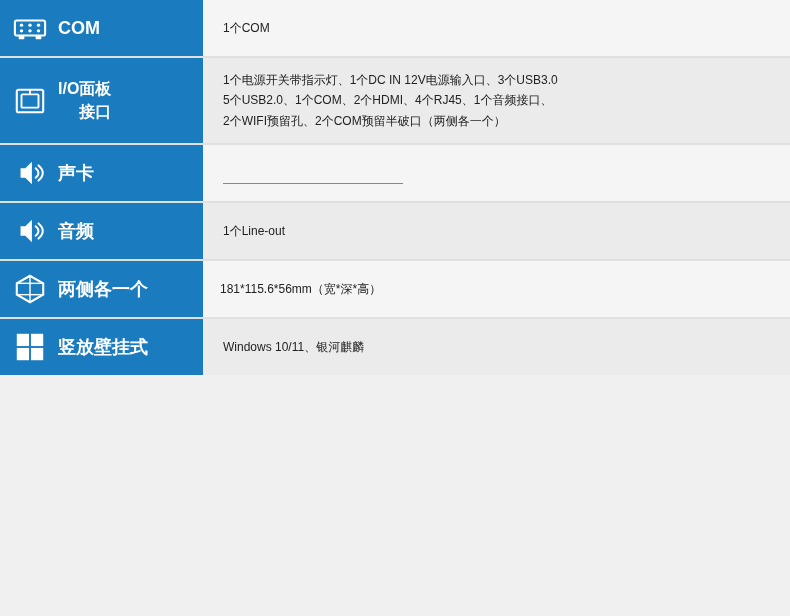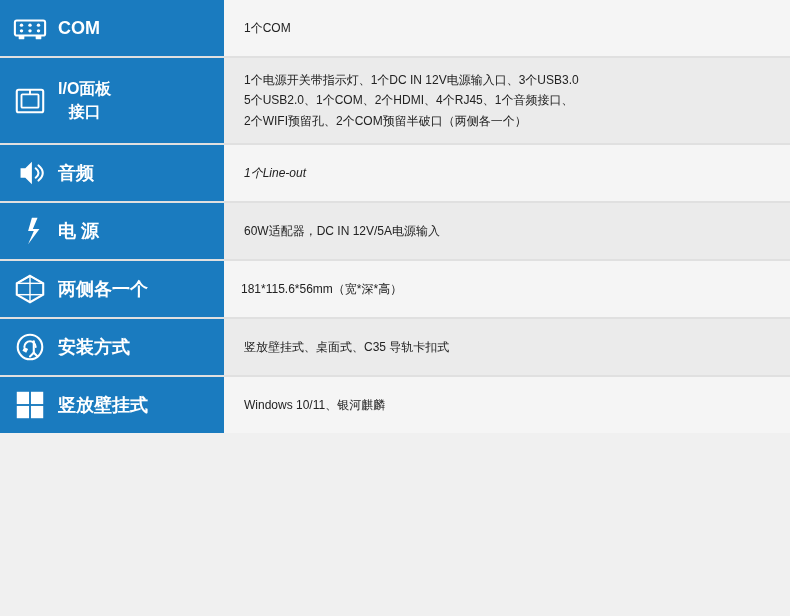--- a/index.html
+++ b/index.html
@@ -14,41 +14,41 @@
       border-collapse: collapse;
     }
     .table tr {
       border-bottom: 2px solid #e0e0e0;
     }
     .table tr:last-child {
       border-bottom: none;
     }
     td.label-td {
       background: #1a7bbf;
-      width: 224px;
+      width: 203px;
       padding: 10px 12px;
       vertical-align: middle;
     }
     .label-inner {
       display: flex;
       align-items: center;
       gap: 10px;
     }
     .label-text {
       color: #fff;
       font-size: 18px;
       font-weight: bold;
       white-space: nowrap;
     }
     .label-text-small {
       color: #fff;
       font-size: 16px;
       font-weight: bold;
       line-height: 1.4;
-      text-align: center;
+      text-align: right;
     }
     .value-td {
       background: #f5f5f5;
       padding: 12px 20px;
       font-size: 12px;
       color: #222;
       vertical-align: middle;
       line-height: 1.7;
     }
     
@@ -119,37 +119,39 @@
       <tr>
         <td class="label-td">
           <div class="label-inner">
             <div class="icon-box">
               <svg viewBox="0 0 36 36" width="34" height="34" xmlns="http://www.w3.org/2000/svg">
         <path d="M8 13h5l7-7v24l-7-7H8V13z" fill="white"></path>
         <path d="M24 13c2 1.5 3 3 3 5s-1 3.5-3 5" stroke="white" stroke-width="2.2" fill="none" stroke-linecap="round"></path>
         <path d="M27 10c3 2.5 4.5 5 4.5 8s-1.5 5.5-4.5 8" stroke="white" stroke-width="2.2" fill="none" stroke-linecap="round"></path>
       </svg>
             </div>
-            <span class="label-text">音频</span>
+            <span class="label-text">声卡</span>
           </div>
         </td>
-        <td class="value-td" style="white-space: pre-line; font-style: italic;">1个Line-out</td>
+        <td class="value-td"><span class="underline-val">&nbsp;</span></td>
       </tr>
       <tr>
         <td class="label-td">
           <div class="label-inner">
             <div class="icon-box">
               <svg viewBox="0 0 36 36" width="34" height="34" xmlns="http://www.w3.org/2000/svg">
-        <path d="M20 4l-4 14h6l-6 14 12-16h-7l5-12z" fill="white"></path>
+        <path d="M8 13h5l7-7v24l-7-7H8V13z" fill="white"></path>
+        <path d="M24 13c2 1.5 3 3 3 5s-1 3.5-3 5" stroke="white" stroke-width="2.2" fill="none" stroke-linecap="round"></path>
+        <path d="M27 10c3 2.5 4.5 5 4.5 8s-1.5 5.5-4.5 8" stroke="white" stroke-width="2.2" fill="none" stroke-linecap="round"></path>
       </svg>
             </div>
-            <span class="label-text">电 源</span>
+            <span class="label-text">音频</span>
           </div>
         </td>
-        <td class="value-td" style="white-space: pre-line;">60W适配器，DC IN 12V/5A电源输入</td>
+        <td class="value-td" style="white-space: pre-line;">1个Line-out</td>
       </tr>
       <tr>
         <td class="label-td">
           <div class="label-inner">
             <div class="icon-box">
               <svg viewBox="0 0 36 36" width="34" height="34" xmlns="http://www.w3.org/2000/svg">
         <path d="M18 4L32 12V24L18 32L4 24V12L18 4Z" stroke="white" stroke-width="2.2" fill="none"></path>
         <path d="M18 4L18 32" stroke="white" stroke-width="1.5"></path>
         <path d="M4 12L32 12" stroke="white" stroke-width="1.5"></path>
         <path d="M4 24L32 24" stroke="white" stroke-width="1.5"></path>
@@ -160,38 +162,20 @@
             <span class="label-text">两侧各一个</span>
           </div>
         </td>
         <td class="value-td" style="white-space: pre-line; padding-left: 17px;">181*115.6*56mm（宽*深*高）</td>
       </tr>
       <tr>
         <td class="label-td">
           <div class="label-inner">
             <div class="icon-box">
               <svg viewBox="0 0 36 36" width="34" height="34" xmlns="http://www.w3.org/2000/svg">
-        <circle cx="18" cy="18" r="13" stroke="white" stroke-width="2.2" fill="none"></circle>
-        <path d="M12 18c0-3.3 2.7-6 6-6s6 2.7 6 6" stroke="white" stroke-width="2.2" fill="none" stroke-linecap="round"></path>
-        <path d="M10 22l2-4 4 2-2 4z" fill="white"></path>
-        <line x1="22" y1="12" x2="22" y2="24" stroke="white" stroke-width="2.2" stroke-linecap="round"></line>
-        <line x1="18" y1="28" x2="22" y2="24" stroke="white" stroke-width="2.2" stroke-linecap="round"></line>
-        <line x1="26" y1="28" x2="22" y2="24" stroke="white" stroke-width="2.2" stroke-linecap="round"></line>
-      </svg>
-            </div>
-            <span class="label-text">安装方式</span>
-          </div>
-        </td>
-        <td class="value-td" style="white-space: pre-line;">竖放壁挂式、桌面式、C35 导轨卡扣式</td>
-      </tr>
-      <tr>
-        <td class="label-td">
-          <div class="label-inner">
-            <div class="icon-box">
-              <svg viewBox="0 0 36 36" width="34" height="34" xmlns="http://www.w3.org/2000/svg">
         <rect x="4" y="4" width="13" height="13" fill="white"></rect>
         <rect x="19" y="4" width="13" height="13" fill="white"></rect>
         <rect x="4" y="19" width="13" height="13" fill="white"></rect>
         <rect x="19" y="19" width="13" height="13" fill="white"></rect>
       </svg>
             </div>
             <span class="label-text">竖放壁挂式</span>
           </div>
         </td>
         <td class="value-td" style="white-space: pre-line;">Windows 10/11、银河麒麟</td>

